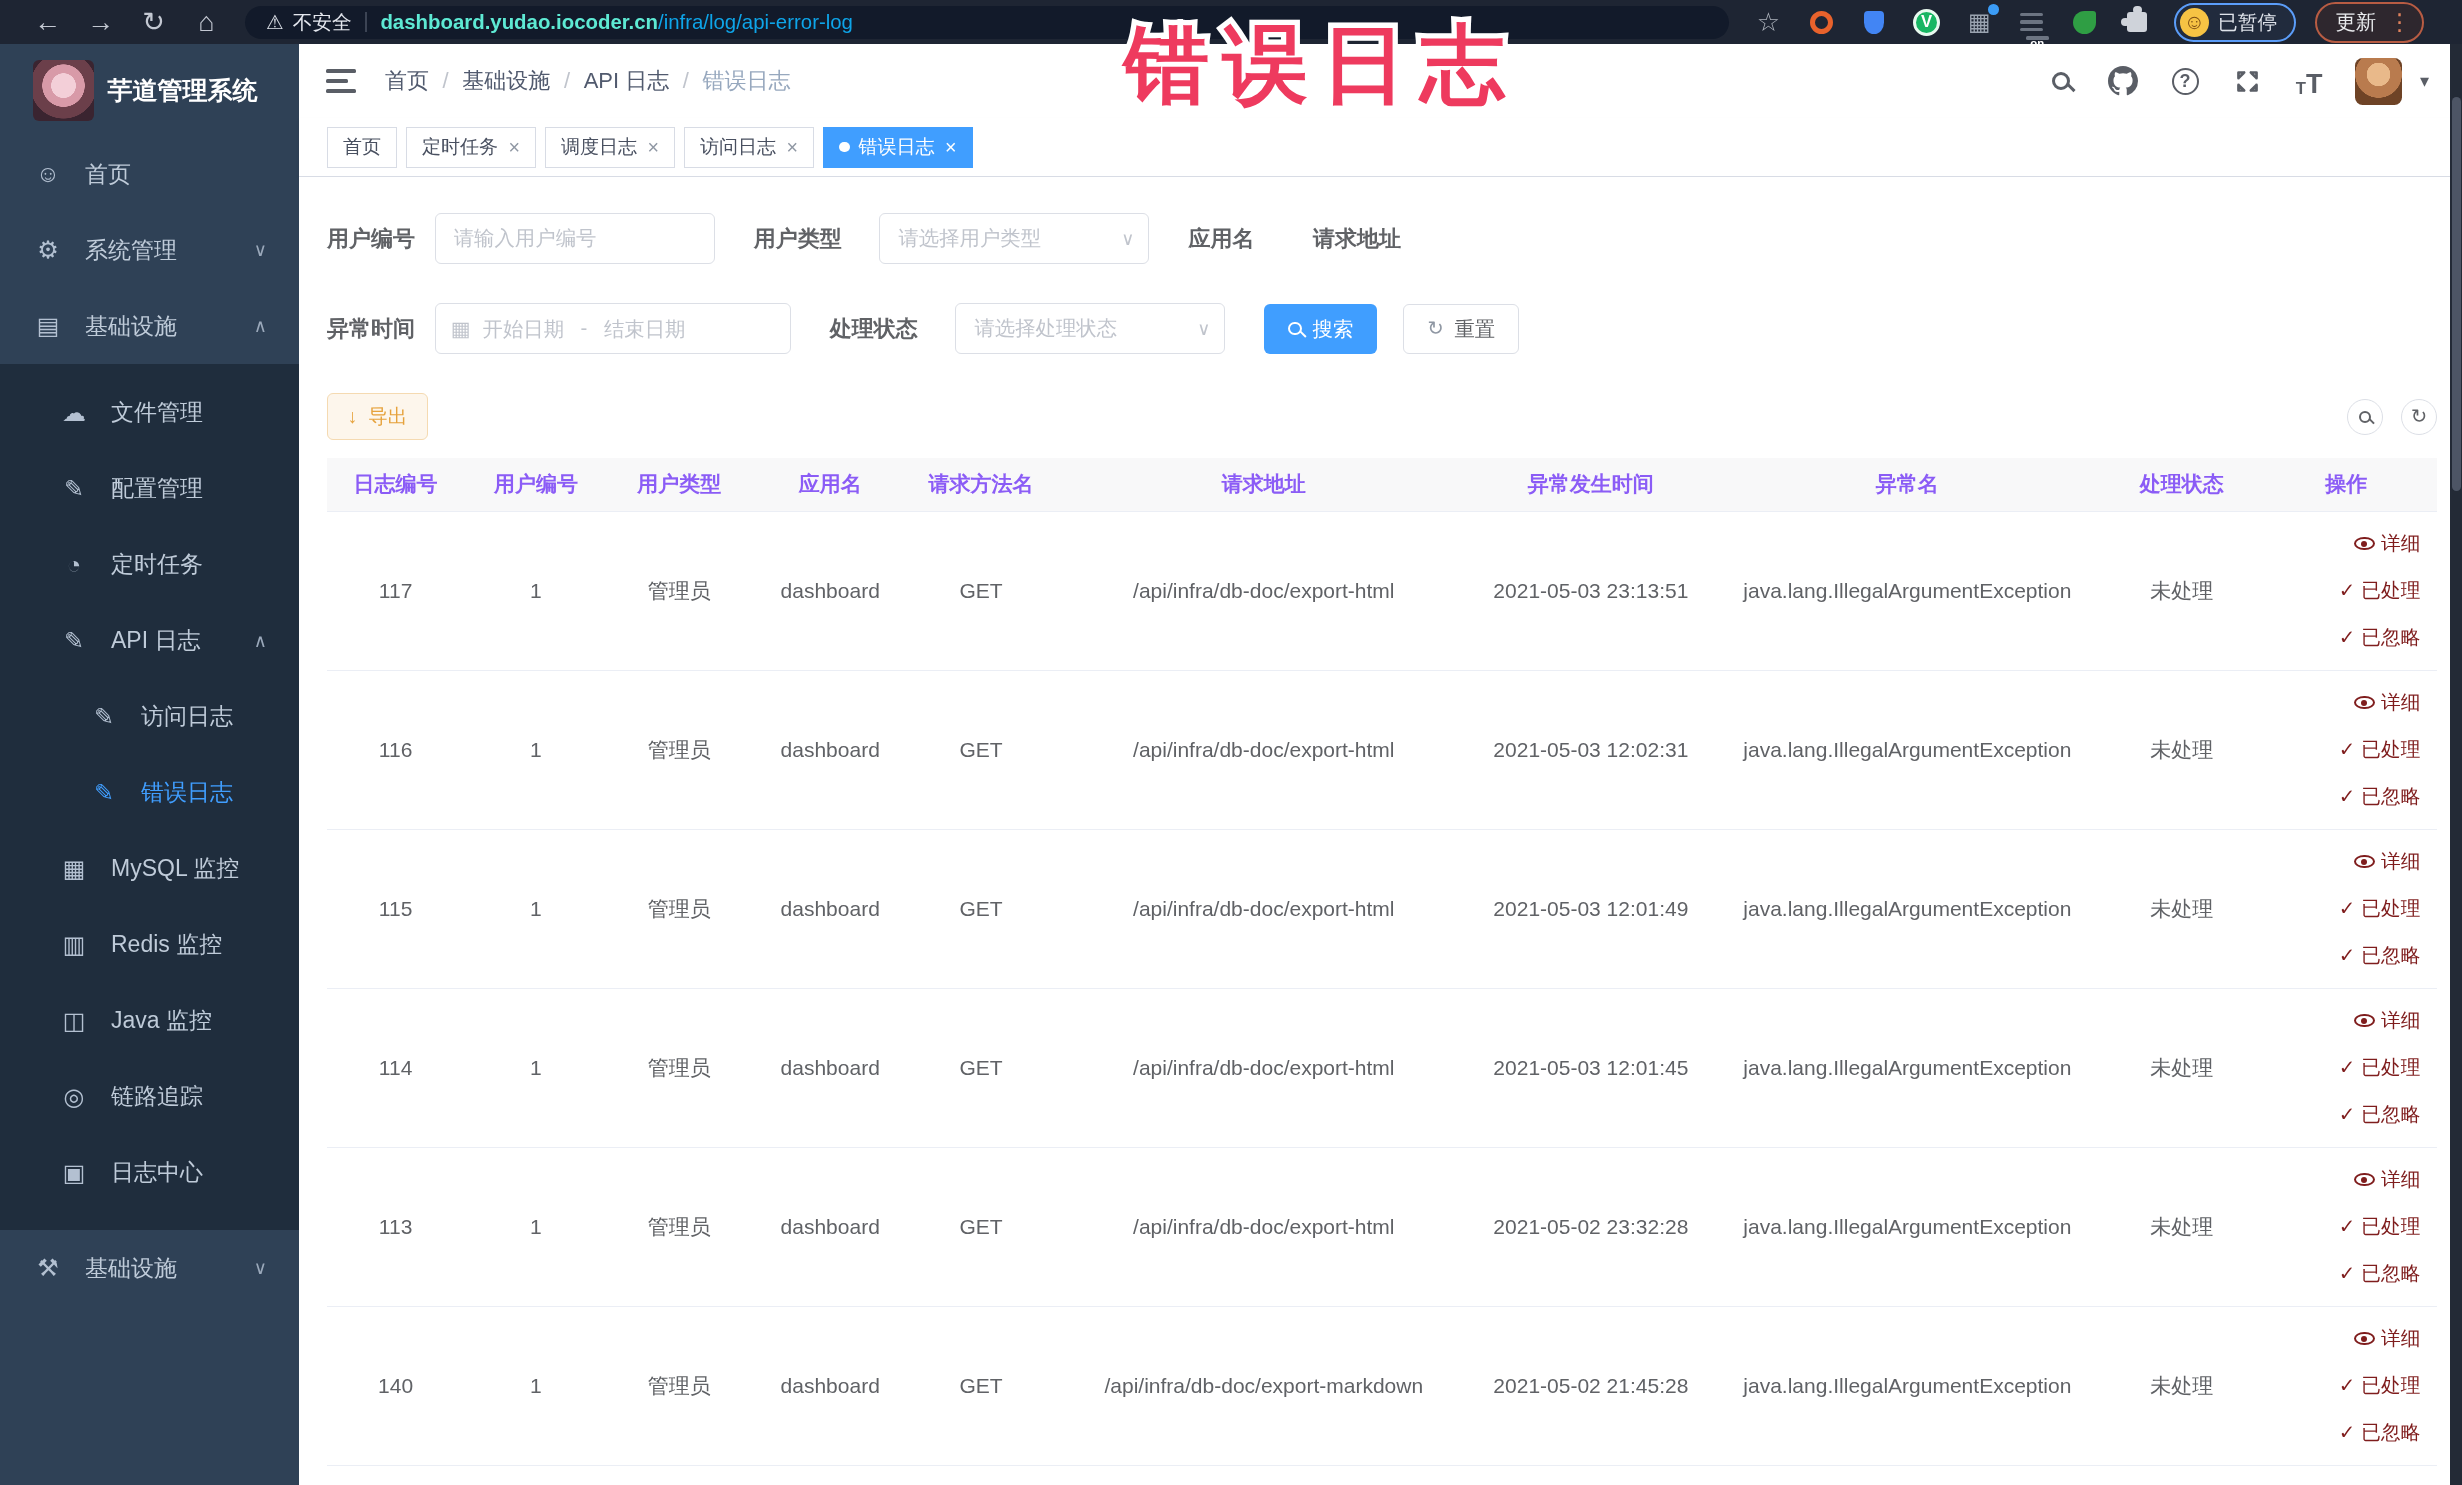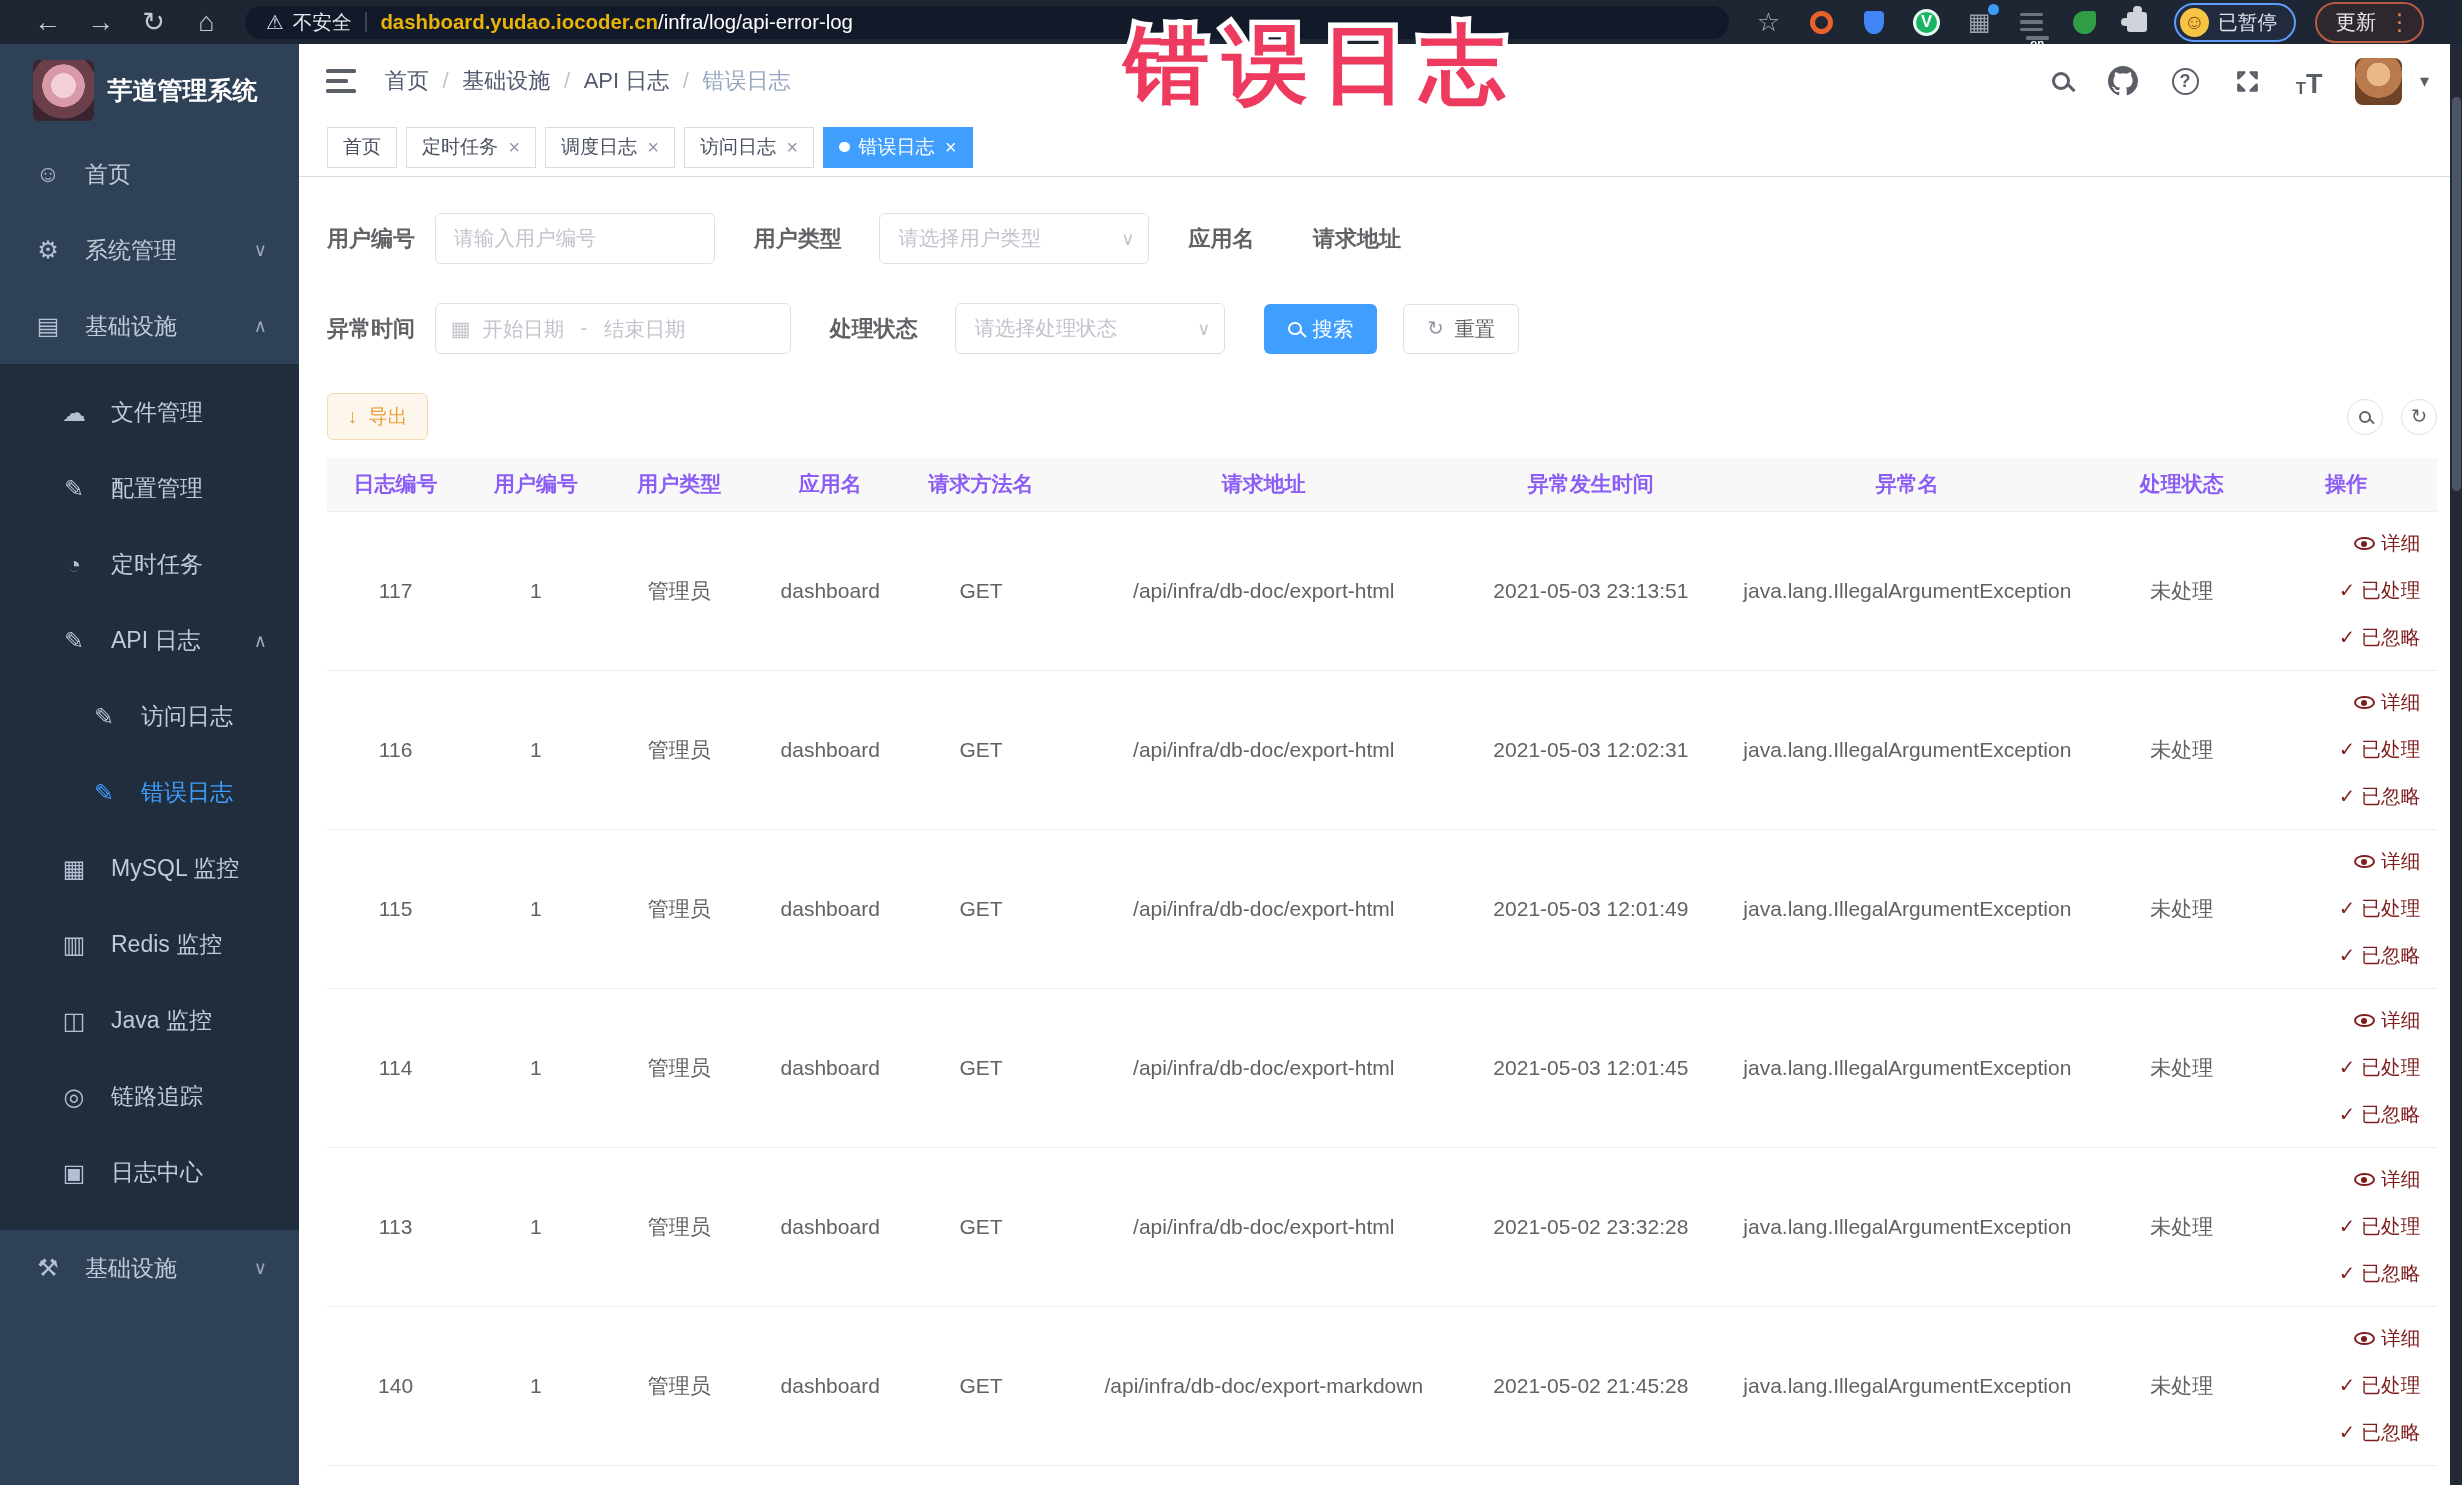--- a/index.html
+++ b/index.html
@@ -7,22 +7,22 @@
   body { font-family:"Liberation Sans","DejaVu Sans",sans-serif; background:#fff; position:relative; }
 
   
   .browser-bar { height:44px; background:#1e2533; display:flex; align-items:center; padding:0 13.6px 0 21px; position:relative; z-index:5; }
   .nav-ico { color:#c3c8d2; font-size:27px; width:53px; text-align:center; cursor:pointer; flex:0 0 auto; }
   .url-pill { flex:1 1 auto; height:33px; margin:0 23px 0 12px; max-width:1484px; background:#121a2a; border-radius:16.7px; display:flex; align-items:center; padding:0 21px; color:#e9ecf2; }
   .warn-ico { color:#dfe3ea; font-size:19.7px; margin-right:9px; }
   .unsafe { font-size:19.7px; color:#e4e7ee; margin-right:13.6px; white-space:nowrap; }
   .url-divider { width:1.5px; height:19.7px; background:#3c4454; margin-right:13.6px; }
   .url-text { font-size:20.4px; white-space:nowrap; overflow:hidden; }
-  .url-text .domain { color:#eab308; font-weight:bold; }
-  .url-text .path { color:#ffffff; }
+  .url-text .domain { color:#5eead4; font-weight:bold; }
+  .url-text .path { color:#0ea5e9; }
   .browser-right { display:flex; align-items:center; gap:19.7px; flex:0 0 auto; }
   .ext-chip { width:33px; height:33px; display:flex; align-items:center; justify-content:center; position:relative; cursor:pointer; }
   .star-g { color:#aeb4bd; font-size:26px; }
   .ring { width:23px; height:23px; border:5.3px solid #e8622c; border-radius:50%; }
   .shield { width:19.7px; height:23px; background:#4285f4; border-radius:3.8px 3.8px 50% 50%; }
   .green-check { width:27px; height:27px; background:#18b663; border-radius:50%; border:3px solid #e8f9ef; color:#fff; font-size:16.7px; font-weight:bold; display:flex; align-items:center; justify-content:center; }
   .grid-ext { color:#9aa3b0; font-size:24px; position:relative; }
   .grid-ext::after { content:''; position:absolute; right:-3px; top:-1.5px; width:10.6px; height:10.6px; border-radius:50%; background:#3b9cf6; }
   .bars-ext { display:flex; flex-direction:column; gap:3.8px; position:relative; }
   .bars-ext i { display:block; width:23px; height:3.8px; background:#6c7482; border-radius:1.5px; }

